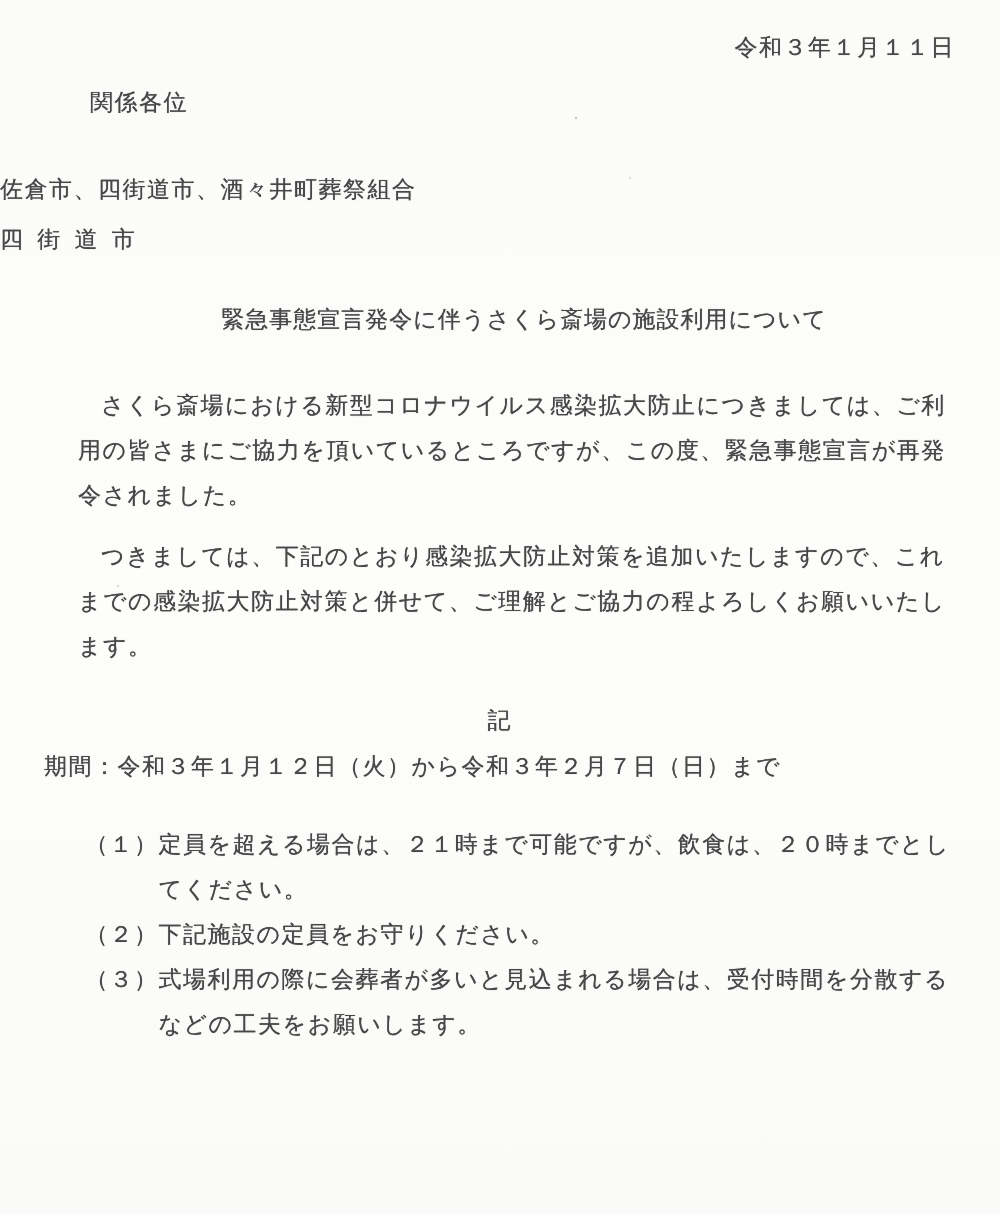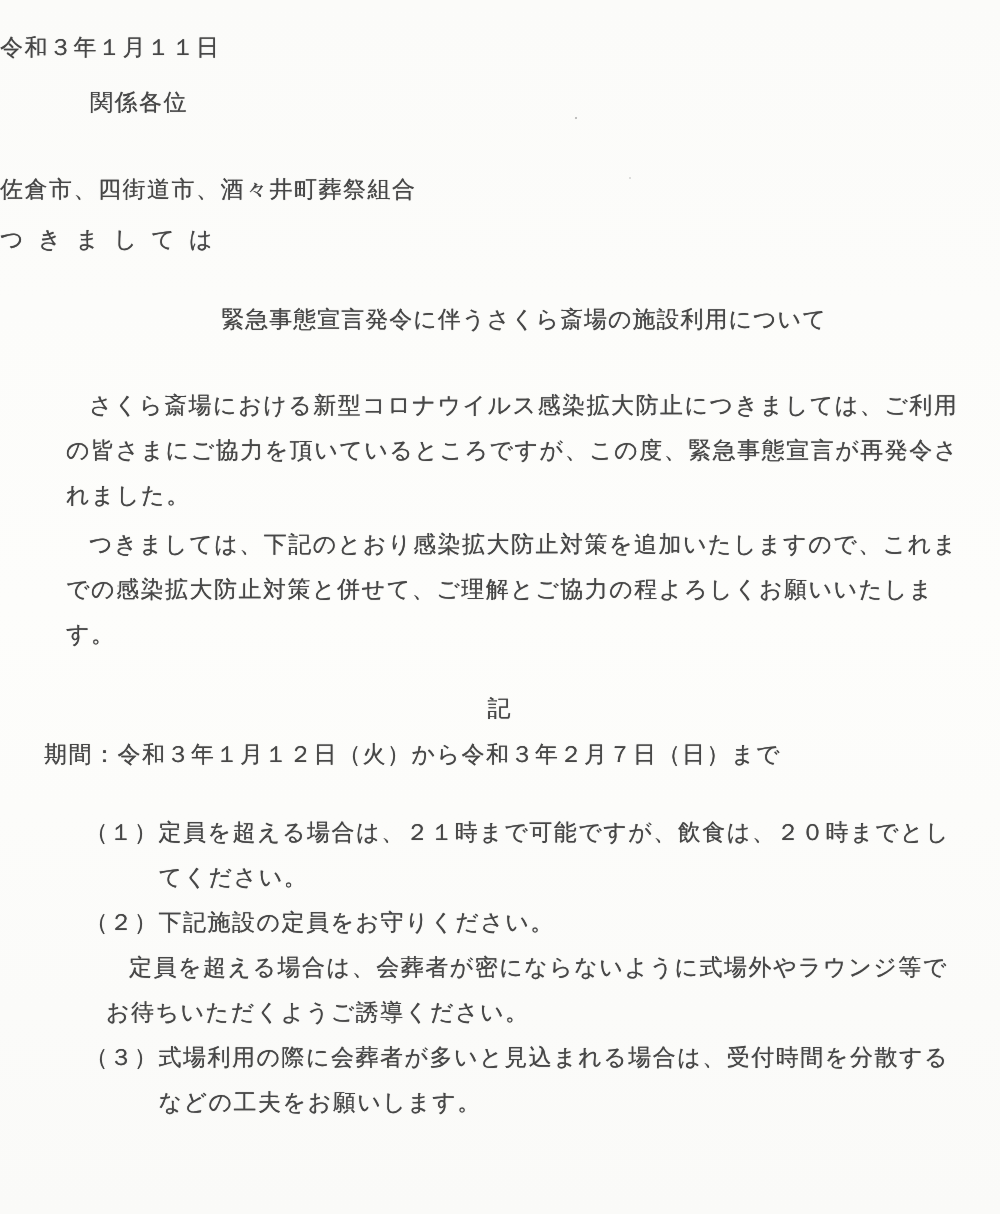--- a/index.html
+++ b/index.html
@@ -25,20 +25,21 @@
     box-sizing: border-box;
     padding-top: 25px;
   }
   .txt {
     font-size: 23px;
     line-height: 45px;
     letter-spacing: 1.5px;
     text-shadow: 0 0 0.7px rgba(70,70,70,0.85);
   }
   .date-line {
+    text-align: right;
     padding-right: 45px;
   }
   .recipient-line {
     margin-top: 10px;
     padding-left: 90px;
   }
   .sender-block {
     margin-top: 40px;
     line-height: 50px;
   }
@@ -48,21 +49,21 @@
   .doc-title {
     margin-top: 32px;
     text-align: center;
     letter-spacing: 1px;
     padding-left: 48px;
   }
   .body-paragraphs {
     margin: 41px 32px 0 62px;
   }
   .body-paragraphs p {
-    margin: 4px;
+    margin: 16px;
     text-indent: 1em;
   }
   .record-heading {
     margin-top: 29px;
     text-align: center;
     letter-spacing: 2px;
   }
   .period-line {
     margin-top: 1px;
     padding-left: 44px;
@@ -98,21 +99,21 @@
 <body>
 
 <div class="scan-page">
 
   <div class="txt date-line">令和３年１月１１日</div>
 
   <div class="txt recipient-line">関係各位</div>
 
   <div class="txt sender-block">
     <div>佐倉市、四街道市、酒々井町葬祭組合</div>
-    <div class="sender-name">つきましては</div>
+    <div class="sender-name">四街道市</div>
   </div>
 
   <div class="txt doc-title">緊急事態宣言発令に伴うさくら斎場の施設利用について</div>
 
   <div class="txt body-paragraphs">
     <p>さくら斎場における新型コロナウイルス感染拡大防止につきましては、ご利用の皆さまにご協力を頂いているところですが、この度、緊急事態宣言が再発令されました。</p>
     <p>つきましては、下記のとおり感染拡大防止対策を追加いたしますので、これまでの感染拡大防止対策と併せて、ご理解とご協力の程よろしくお願いいたします。</p>
   </div>
 
   <div class="txt record-heading">記</div>
@@ -123,21 +124,20 @@
 
     <div class="txt item-row">
       <span class="item-num">（１）</span>
       <span class="item-body">定員を超える場合は、２１時まで可能ですが、飲食は、２０時までとしてください。</span>
     </div>
 
     <div class="txt item-row">
       <span class="item-num">（２）</span>
       <span class="item-body">下記施設の定員をお守りください。</span>
     </div>
-    <p class="txt guidance-para">定員を超える場合は、会葬者が密にならないように式場外やラウンジ等でお待ちいただくようご誘導ください。</p>
 
     <div class="txt item-row">
       <span class="item-num">（３）</span>
       <span class="item-body">式場利用の際に会葬者が多いと見込まれる場合は、受付時間を分散するなどの工夫をお願いします。</span>
     </div>
 
   </div>
 
 </div>
 

